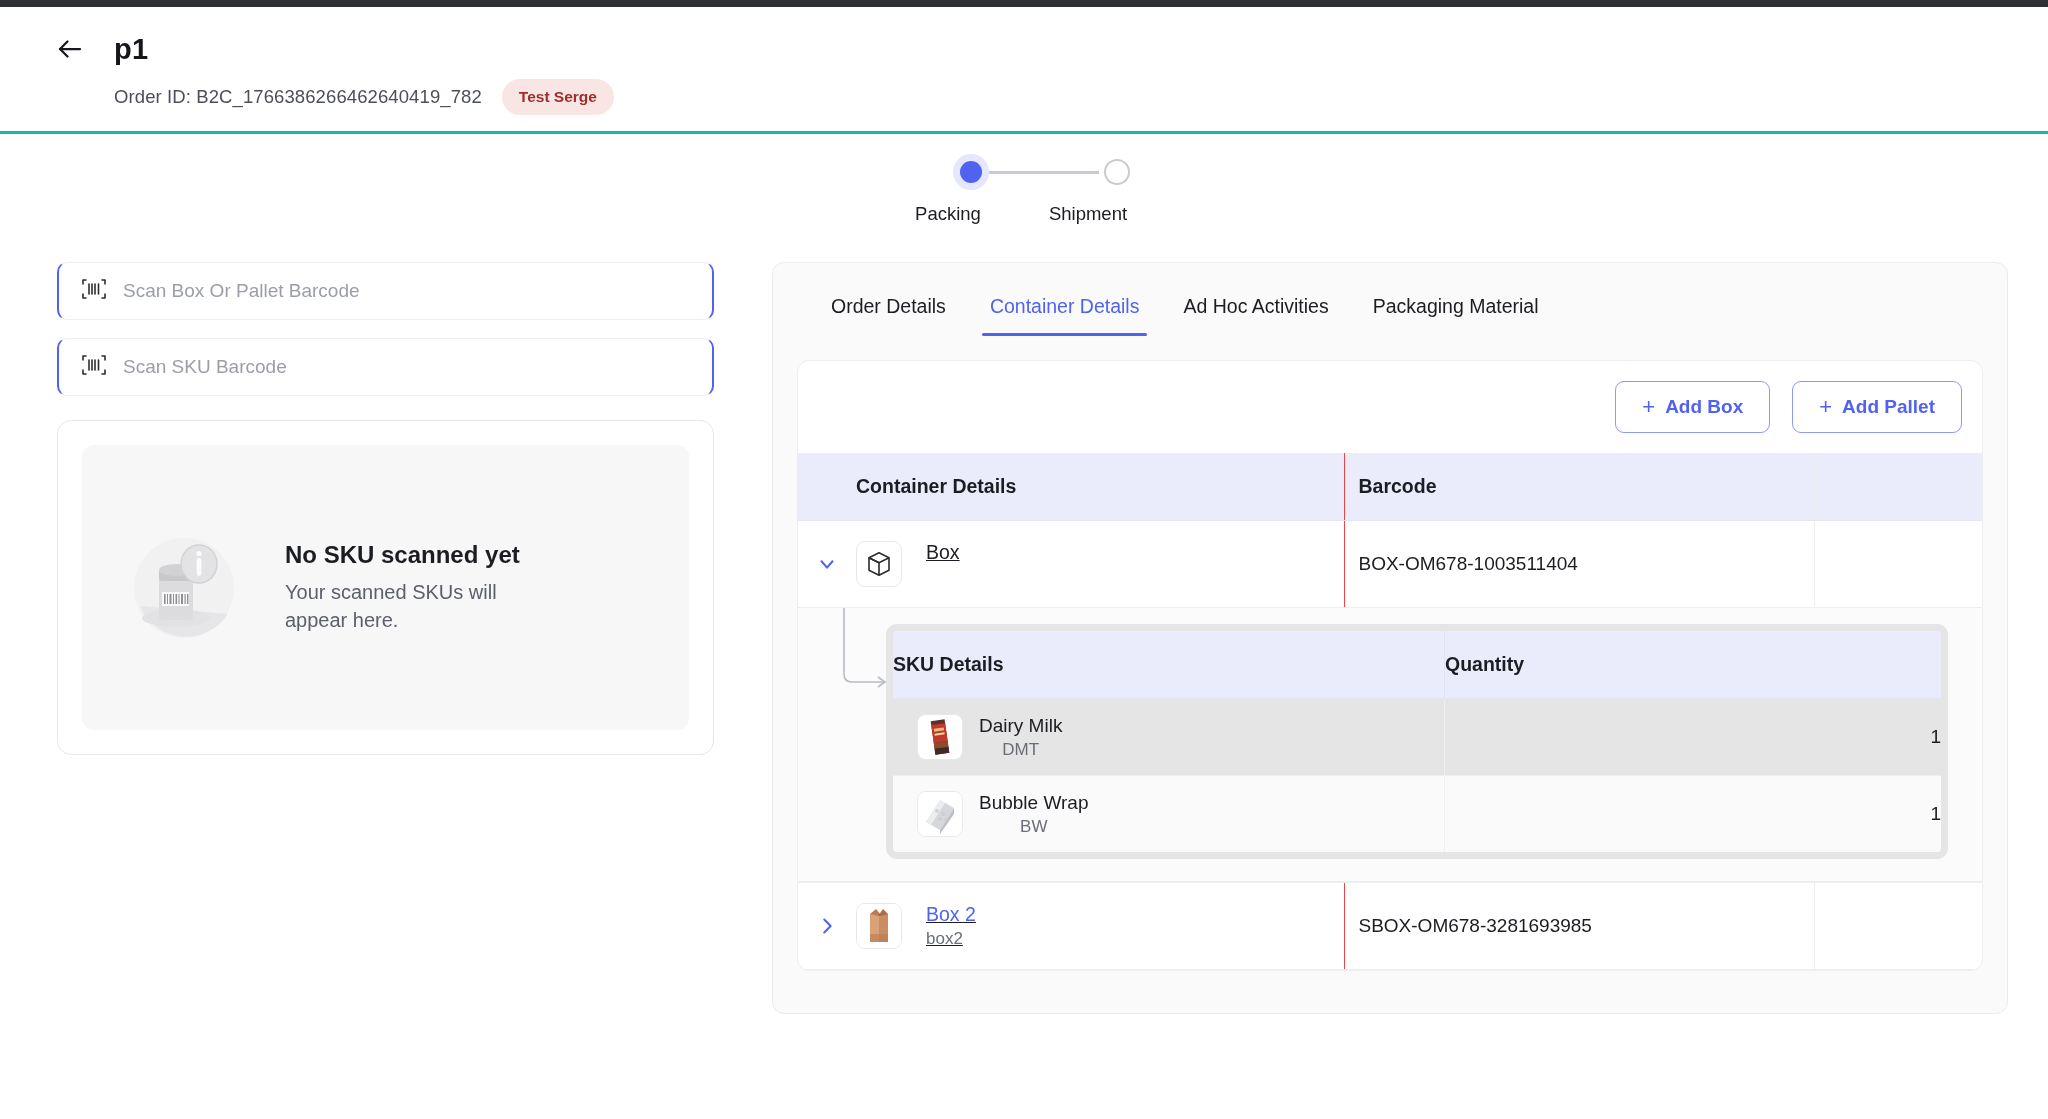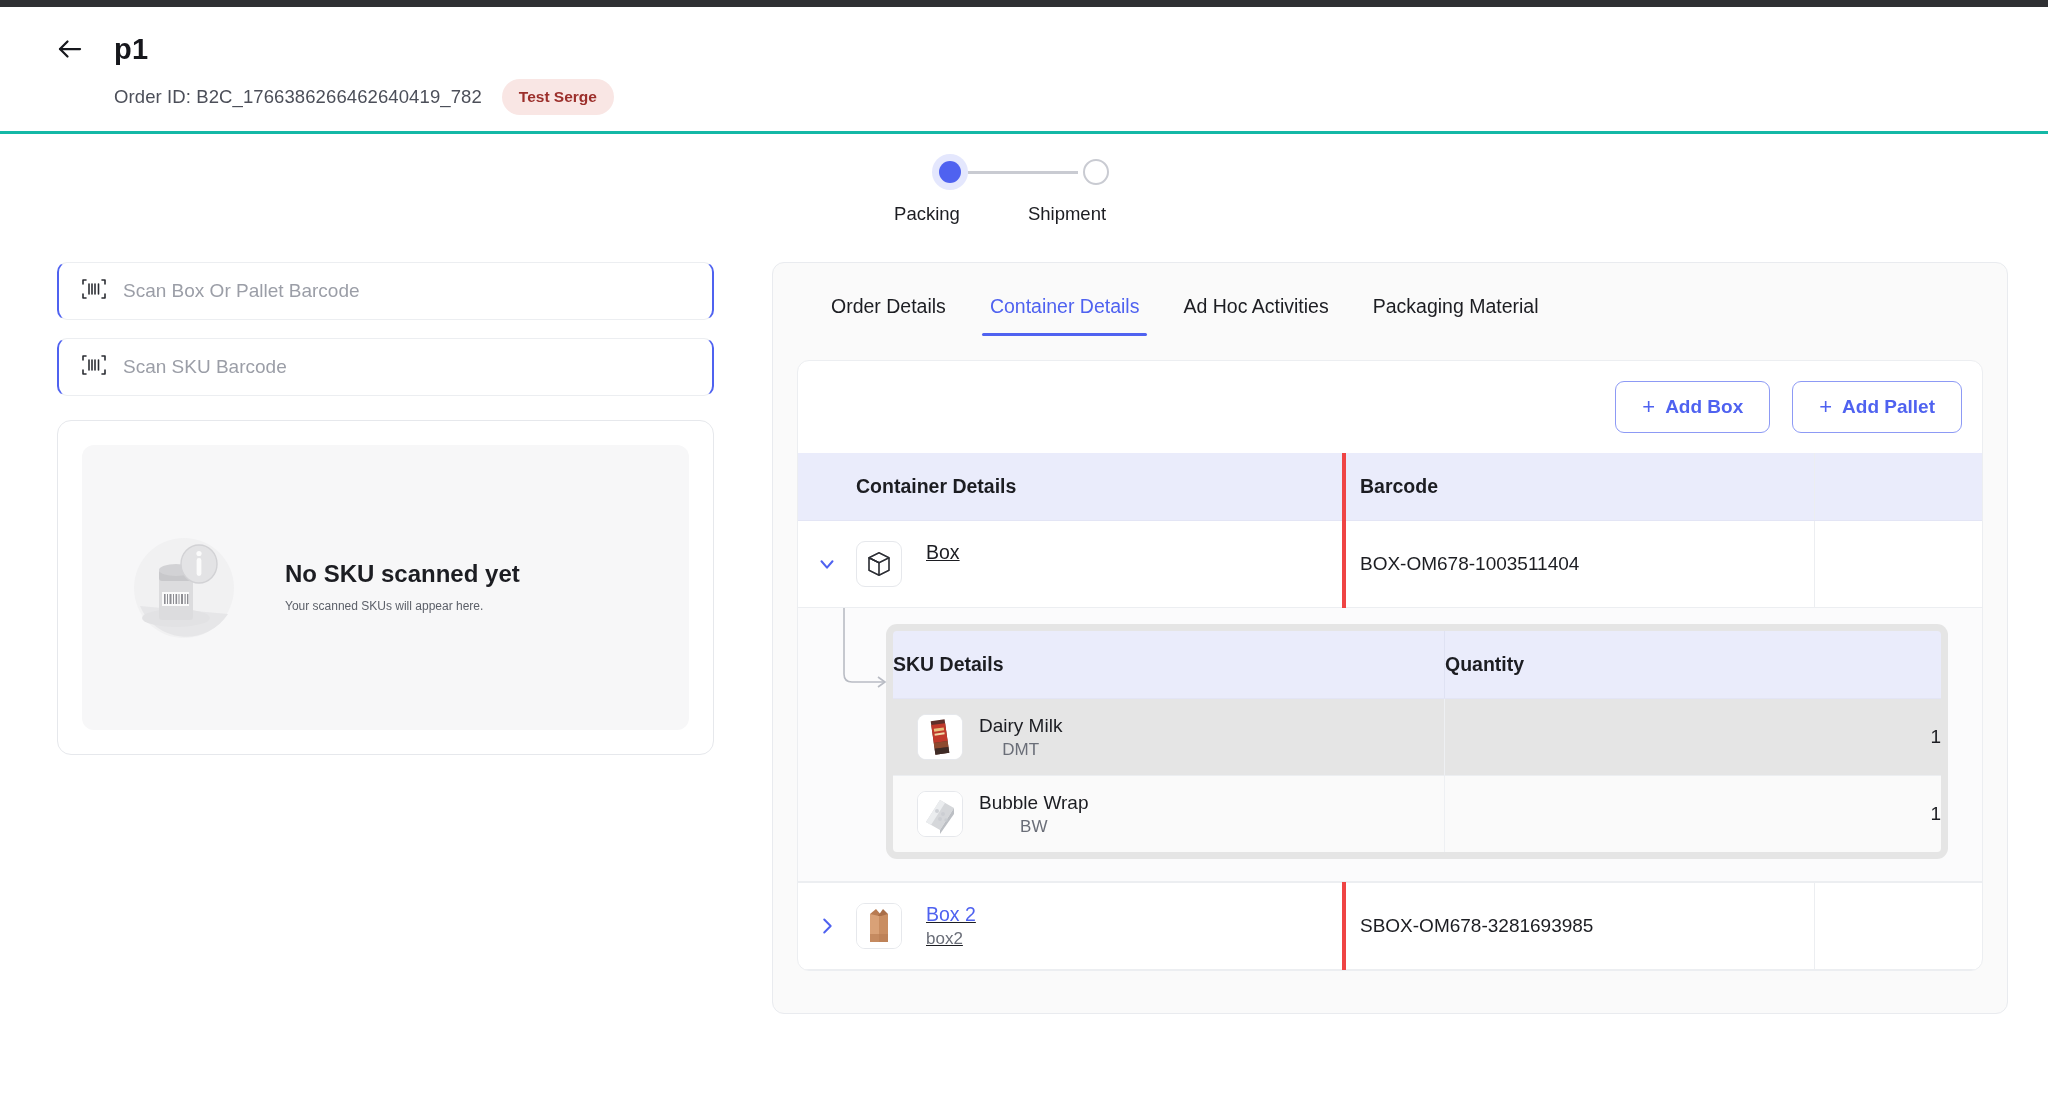--- a/index.html
+++ b/index.html
@@ -38,21 +38,21 @@
     font-size: 15.5px; font-weight: 700;
     padding: 9px 17px; border-radius: 20px; white-space: nowrap;
   }
 
   
   .action-bar {
     position: relative;
     height: 135px;
   }
   .stepper {
-    position: absolute; left: 909px; top: 20px;
+    position: absolute; left: 930px; top: 20px;
     display: flex; flex-direction: column; align-items: center;
   }
   .stepper-track { display: flex; align-items: center; }
   .step-dot-wrap { width: 36px; height: 36px; border-radius: 50%; display:flex; align-items:center; justify-content:center; }
   .step-dot-wrap.active { background: #e4e7fd; }
   .step-dot {
     width: 22px; height: 22px; border-radius: 50%;
   }
   .step-dot.filled { background: #4f62f0; }
   .step-dot.hollow { background: #fff; border: 2px solid #c9cbd2; width: 26px; height: 26px; }
@@ -115,21 +115,21 @@
     border: 1px solid #e6e8ec; border-radius: 14px; background: #fff;
     padding: 24px; height: 335px;
   }
   .empty-inner {
     background: #f7f7f8; border-radius: 12px; height: 100%;
     display: flex; align-items: center; padding: 0 44px; gap: 39px;
   }
   .empty-illus { flex: 0 0 auto; }
   .empty-texts { max-width: 270px; }
   .empty-title { font-size: 24px; font-weight: 700; color: #1c1d22; margin-bottom: 10px; }
-  .empty-sub { font-size: 12px; color: #5c6069; line-height: 1.38; }
+  .empty-sub { font-size: 20px; color: #5c6069; line-height: 1.38; }
 
   
   .panel {
     background: #fafafa; border: 1px solid #e9ebef; border-radius: 12px;
     padding: 0; min-height: 752px;
   }
   .tabs { display: flex; gap: 0; padding: 0 36px; border-bottom: none; }
   .tab {
     font-size: 19.5px; color: #1c1d22; padding: 32px 22px 18px 22px;
     cursor: pointer; position: relative; white-space: nowrap;
@@ -177,21 +177,21 @@
   .cont-cell { display: flex; align-items: flex-start; gap: 24px; text-decoration: underline; }
   .thumb {
     width: 46px; height: 46px; border: 1px solid #e6e8ec; border-radius: 9px;
     background: #fff; display: flex; align-items: center; justify-content: center;
     overflow: hidden; flex: 0 0 auto;
   }
   .cont-name { font-size: 19.5px; color: #1c1d22; }
   .cont-name.link { color: #4f62f0; }
   .cont-sub { font-size: 17px; color: #6a6e78; margin-top: 3px; }
   .barcode-txt { font-size: 19px; color: #1c1d22; padding-left: 14px; }
-  .td-barcode { border-left: 4px solid #ef4444; }
+  .td-barcode { border-left: 1px solid #ef4444; }
   .td-extra { border-left: 1px solid #eceef1; }
 
   
   .nested-wrap {
     position: relative;
     background: #fbfbfc;
     padding: 16px 34px 22px 88px;
     border-bottom: 1px solid #eceef1;
   }
   .connector { position: absolute; left: 40px; top: 0; width: 56px; height: 84px; }

